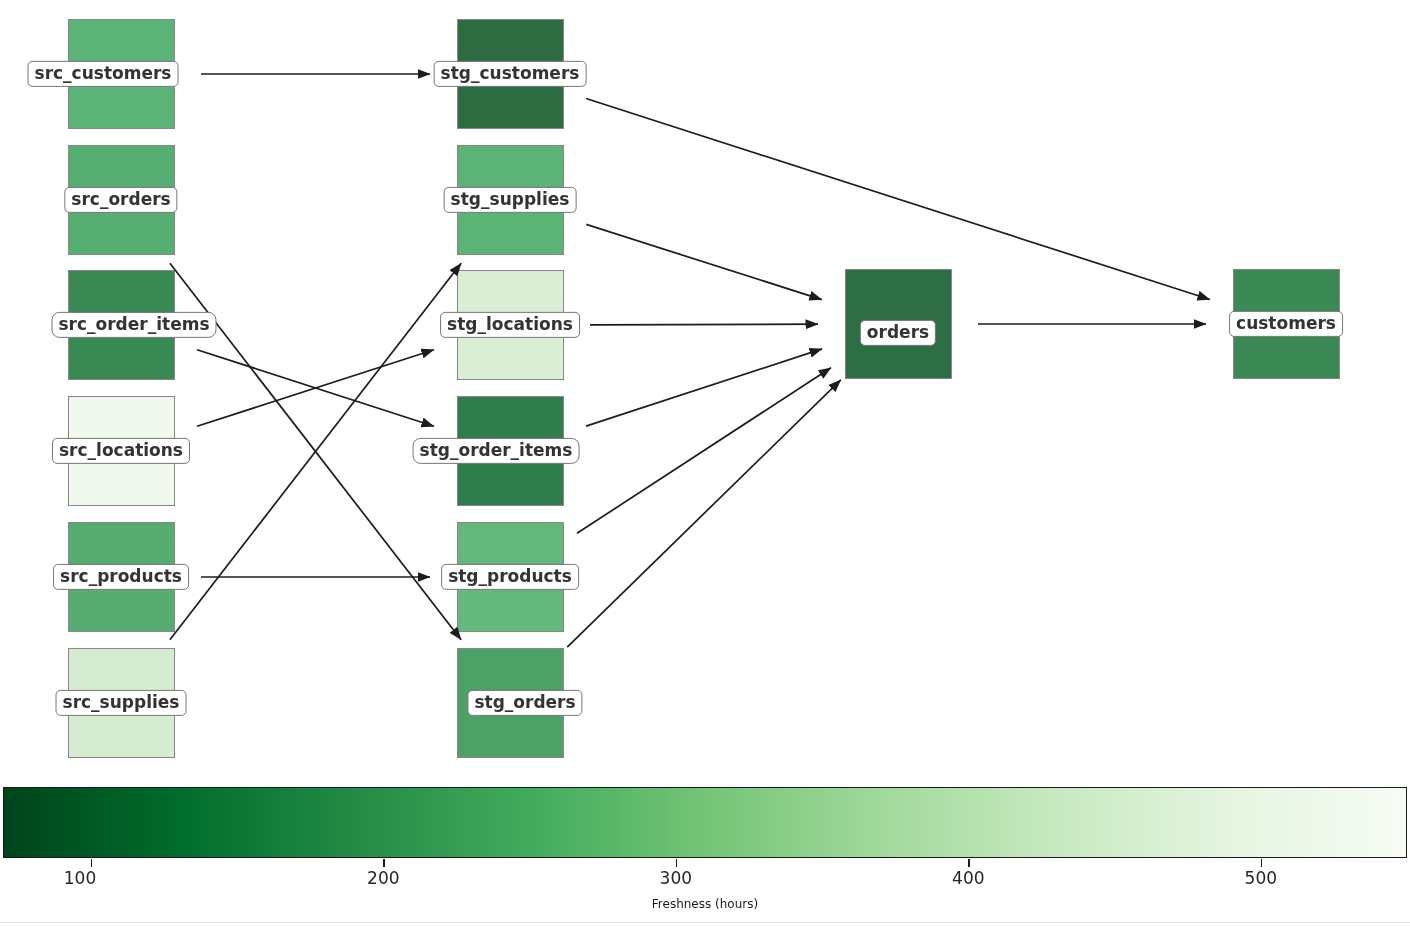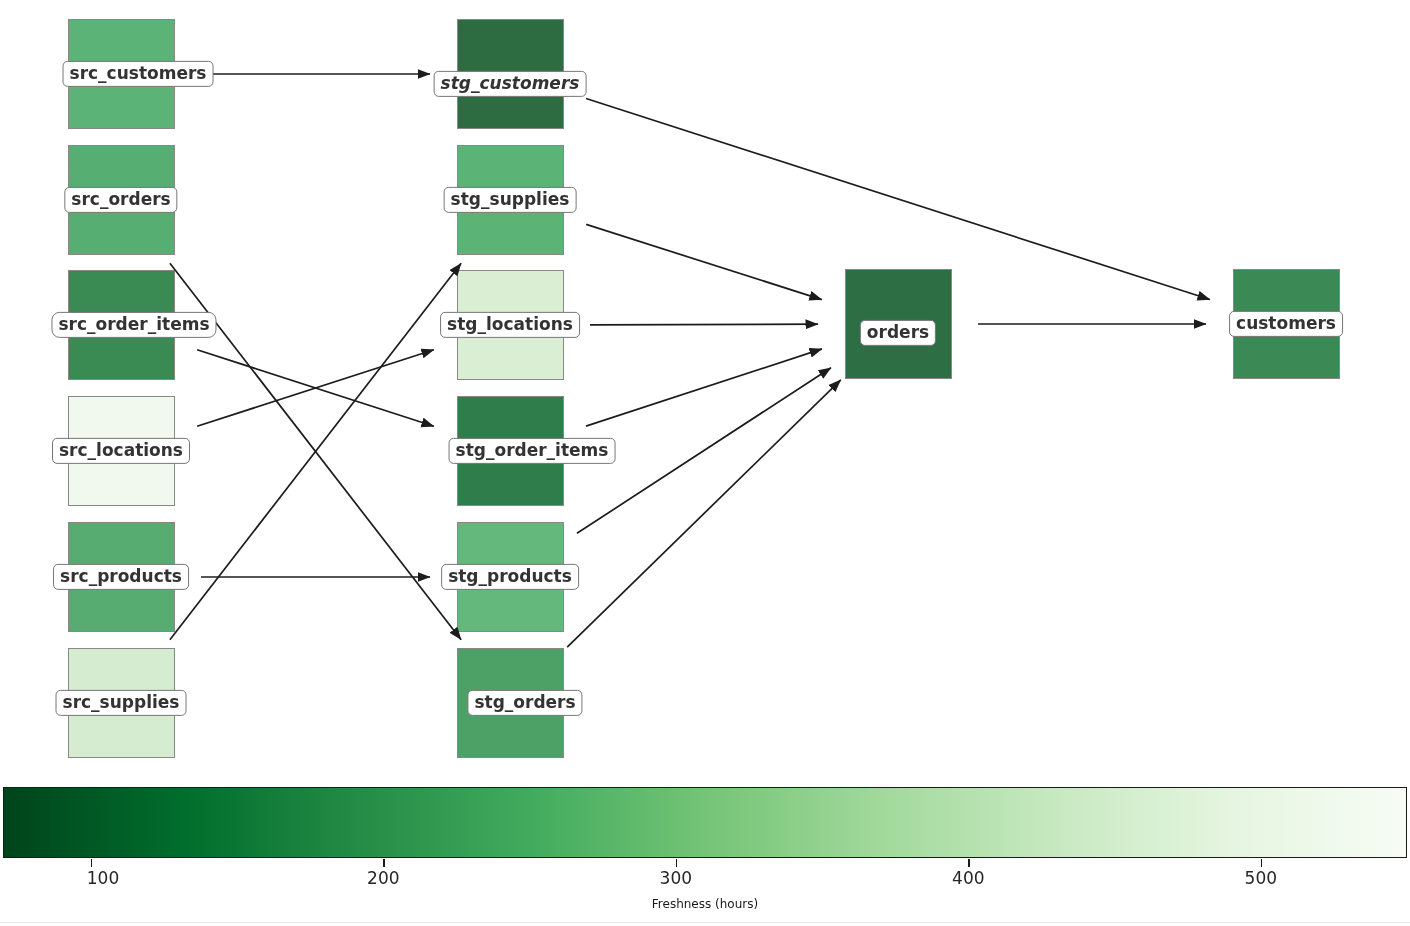--- a/index.html
+++ b/index.html
@@ -58,52 +58,52 @@
       <line x1="590.0" y1="324.8" x2="818.0" y2="324.2" stroke="#1c1c1c" stroke-width="1.7" marker-end="url(#arrowhead)"></line>
       <line x1="586.0" y1="426.1" x2="822.0" y2="348.9" stroke="#1c1c1c" stroke-width="1.7" marker-end="url(#arrowhead)"></line>
       <line x1="577.0" y1="533.3" x2="831.0" y2="367.7" stroke="#1c1c1c" stroke-width="1.7" marker-end="url(#arrowhead)"></line>
       <line x1="567.2" y1="647.1" x2="840.8" y2="379.9" stroke="#1c1c1c" stroke-width="1.7" marker-end="url(#arrowhead)"></line>
       <line x1="978.0" y1="324.0" x2="1206.0" y2="324.0" stroke="#1c1c1c" stroke-width="1.7" marker-end="url(#arrowhead)"></line>
     </svg>
 
   <div class="colorbar" style="background: linear-gradient(to right, rgb(0, 68, 27), rgb(0, 109, 44), rgb(35, 139, 69), rgb(65, 171, 93), rgb(116, 196, 118), rgb(161, 217, 155), rgb(199, 233, 192), rgb(229, 245, 224), rgb(247, 252, 245));"></div>
   <div id="cb-ticks">
       <div class="cb-tick" style="left: 90.8px;"></div>
-      <div class="cb-tick-label" style="left: 103px; text-align: center;">100</div>
+      <div class="cb-tick-label" style="left: 80px; text-align: center;">100</div>
       <div class="cb-tick" style="left: 383.3px;"></div>
       <div class="cb-tick-label" style="left: 383.3px; text-align: right;">200</div>
       <div class="cb-tick" style="left: 675.8px;"></div>
       <div class="cb-tick-label" style="left: 675.8px;">300</div>
       <div class="cb-tick" style="left: 968.3px;"></div>
       <div class="cb-tick-label" style="left: 968.3px;">400</div>
       <div class="cb-tick" style="left: 1260.8px;"></div>
       <div class="cb-tick-label" style="left: 1260.8px;">500</div>
     </div>
   <div class="cb-xlabel">Freshness (hours)</div>
   <div class="bottom-hairline"></div>
 <div class="node-box" style="left: 67.5px; top: 19px; background: rgb(92, 179, 119);"></div>
-    <div class="node-label" style="left: 138px; top: 74px;">src_customers</div>
+    <div class="node-label" style="left: 103px; top: 74px;">src_customers</div>
     <div class="node-box" style="left: 67.5px; top: 145px; background: rgb(86, 174, 115);"></div>
     <div class="node-label" style="left: 121px; top: 200px;">src_orders</div>
     <div class="node-box" style="left: 67.5px; top: 270px; background: rgb(58, 138, 84);"></div>
     <div class="node-label" style="left: 134px; top: 325px; border-radius: 8px;">src_order_items</div>
     <div class="node-box" style="left: 67.5px; top: 396px; background: rgb(241, 248, 238);"></div>
     <div class="node-label" style="left: 121px; top: 451px;">src_locations</div>
     <div class="node-box" style="left: 67.5px; top: 522px; background: rgb(87, 172, 114);"></div>
     <div class="node-label" style="left: 121px; top: 577px;">src_products</div>
     <div class="node-box" style="left: 67.5px; top: 648px; background: rgb(214, 236, 208);"></div>
     <div class="node-label" style="left: 121px; top: 703px;">src_supplies</div>
     <div class="node-box" style="left: 456.5px; top: 19px; background: rgb(45, 107, 64);"></div>
-    <div class="node-label" style="left: 510px; top: 84px; font-style: italic;">stg_customers</div>
+    <div class="node-label" style="left: 510px; top: 74px;">stg_customers</div>
     <div class="node-box" style="left: 456.5px; top: 145px; background: rgb(91, 179, 118);"></div>
     <div class="node-label" style="left: 510px; top: 200px;">stg_supplies</div>
     <div class="node-box" style="left: 456.5px; top: 270px; background: rgb(217, 238, 211);"></div>
     <div class="node-label" style="left: 510px; top: 325px;">stg_locations</div>
     <div class="node-box" style="left: 456.5px; top: 396px; background: rgb(47, 125, 74);"></div>
-    <div class="node-label" style="left: 532px; top: 451px;">stg_order_items</div>
+    <div class="node-label" style="left: 496px; top: 451px; border-radius: 8px;">stg_order_items</div>
     <div class="node-box" style="left: 456.5px; top: 522px; background: rgb(101, 184, 124);"></div>
     <div class="node-label" style="left: 510px; top: 577px;">stg_products</div>
     <div class="node-box" style="left: 456.5px; top: 648px; background: rgb(77, 161, 103);"></div>
     <div class="node-label" style="left: 525px; top: 703px;">stg_orders</div>
     <div class="node-box" style="left: 844.5px; top: 269px; background: rgb(46, 110, 69);"></div>
     <div class="node-label" style="left: 898px; top: 324px; margin-top: 9px;">orders</div>
     <div class="node-box" style="left: 1232.5px; top: 269px; background: rgb(59, 138, 85);"></div>
     <div class="node-label" style="left: 1286px; top: 324px;">customers</div>
   </div>
 

